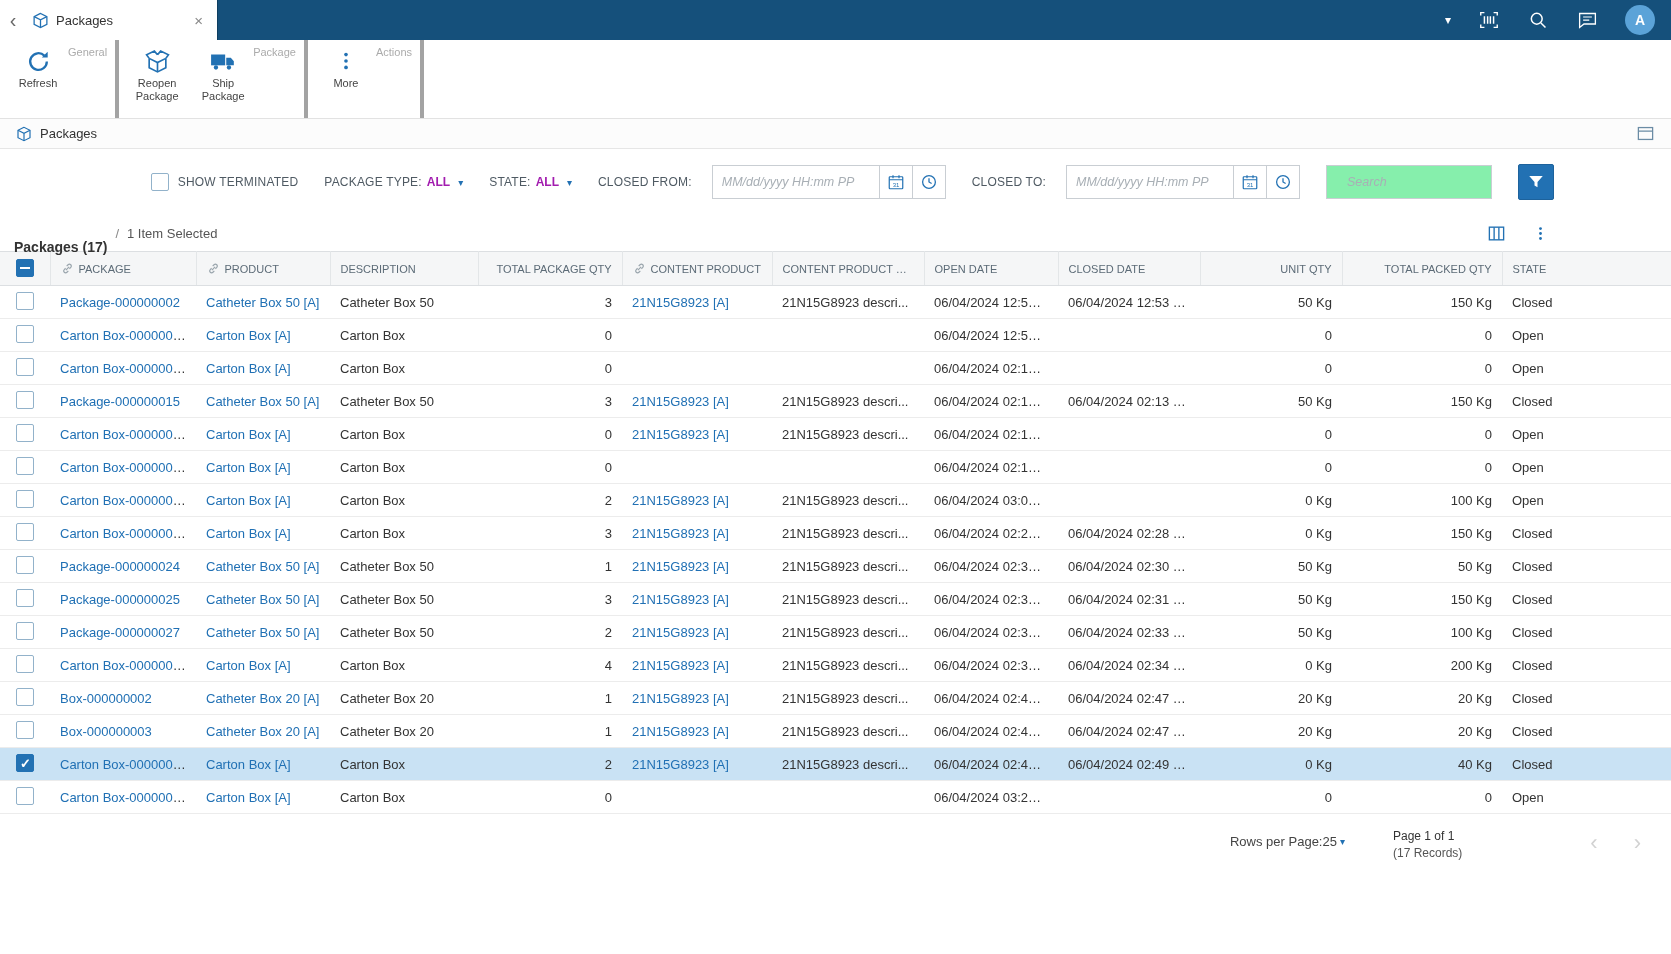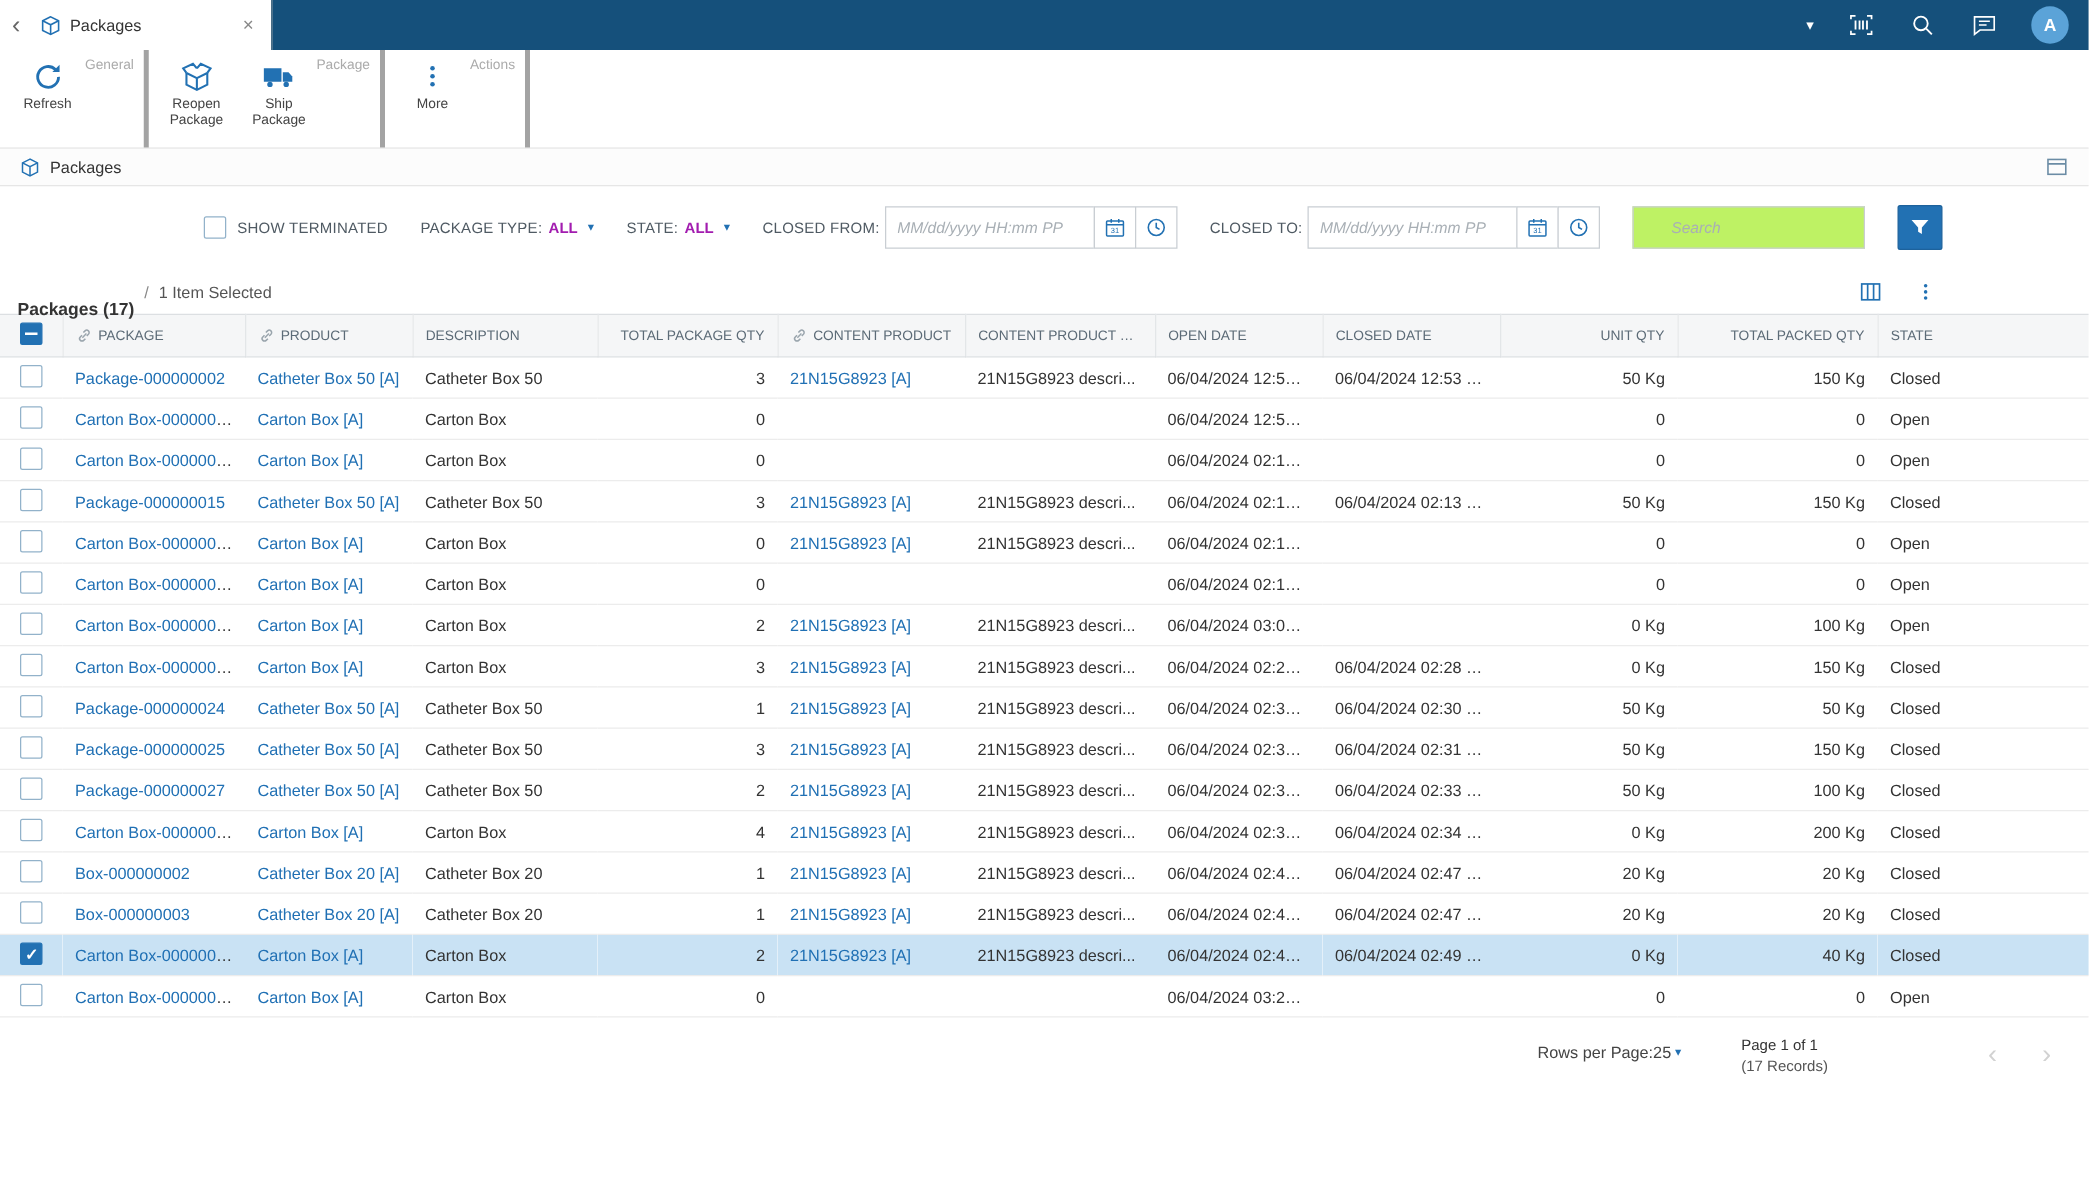--- a/index.html
+++ b/index.html
@@ -40,29 +40,29 @@
   .flt-value { font-size:12px; color:#a21caf; font-weight:bold; }
   .caret { color:#2271b3; font-size:10px; margin-left:3px; cursor:pointer; }
   .chk-row { display:flex; align-items:center; gap:9px; cursor:pointer; }
   .cb { width:18px; height:18px; border:1px solid #92b2ca; background:#fff; display:inline-block;
         border-radius:2px; position:relative; flex:0 0 auto; cursor:pointer; }
   .cb.checked { background:#2271b3; border-color:#2271b3; }
   .cb.checked::after { content:"\2713"; color:#fff; position:absolute; left:3px; top:1px; font-size:13px; font-weight:bold; }
   .cb.indet { background:#2271b3; border-color:#2271b3; }
   .cb.indet::after { content:""; position:absolute; left:3px; top:7px; width:10px; height:2px; background:#fff; }
   .dd { display:flex; align-items:center; gap:5px; cursor:pointer; }
-  .dt-block { display:flex; align-items:center; gap:4px; }
+  .dt-block { display:flex; align-items:center; gap:20px; }
   .dt-group { display:flex; }
   .dt-input { width:168px; height:34px; border:1px solid #c9ced3; padding:0 9px; font-size:12.5px;
               font-family:"Liberation Sans",sans-serif; color:#333; }
   .dt-input::placeholder { font-style:italic; color:#a8afb5; }
   .dt-btn { width:34px; height:34px; border:1px solid #c9ced3; margin-left:-1px; background:#fff;
             display:flex; align-items:center; justify-content:center; cursor:pointer; }
-  .search-box { width:186px; height:34px; border:1px solid #c9ced3; background:#bef264; display:flex;
-                align-items:center; gap:6px; padding:0 24px; }
+  .search-box { width:166px; height:34px; border:1px solid #c9ced3; background:#86efac; display:flex;
+                align-items:center; gap:6px; padding:0 14px; }
   .search-box input { border:none; outline:none; flex:1; font-size:12.5px; background:transparent;
                       font-family:"Liberation Sans",sans-serif; color:#333; }
   .search-box input::placeholder { font-style:italic; color:#a8afb5; }
   .filter-btn { width:36px; height:36px; background:#2271b3; border:1px solid #1d629c; border-radius:2px;
                 display:flex; align-items:center; justify-content:center; cursor:pointer; }
 
   
   .grid-meta { height:36px; display:flex; align-items:center; gap:8px; padding:0 122px 0 14px; }
   .grid-summary { font-size:14px; color:#333; font-weight:bold;margin-top:28px; }
   .grid-sep { font-size:13px; color:#888; }

